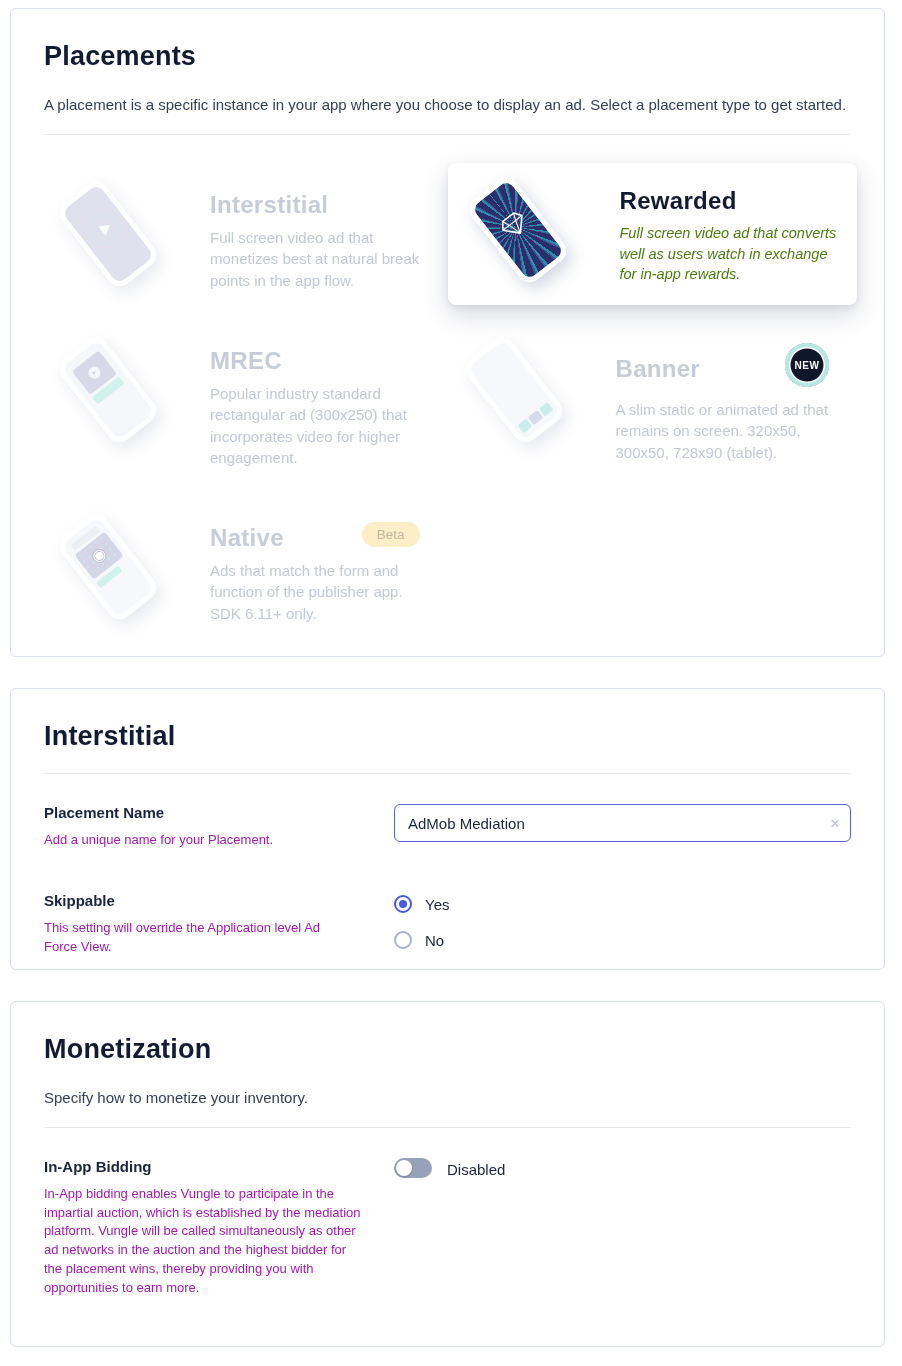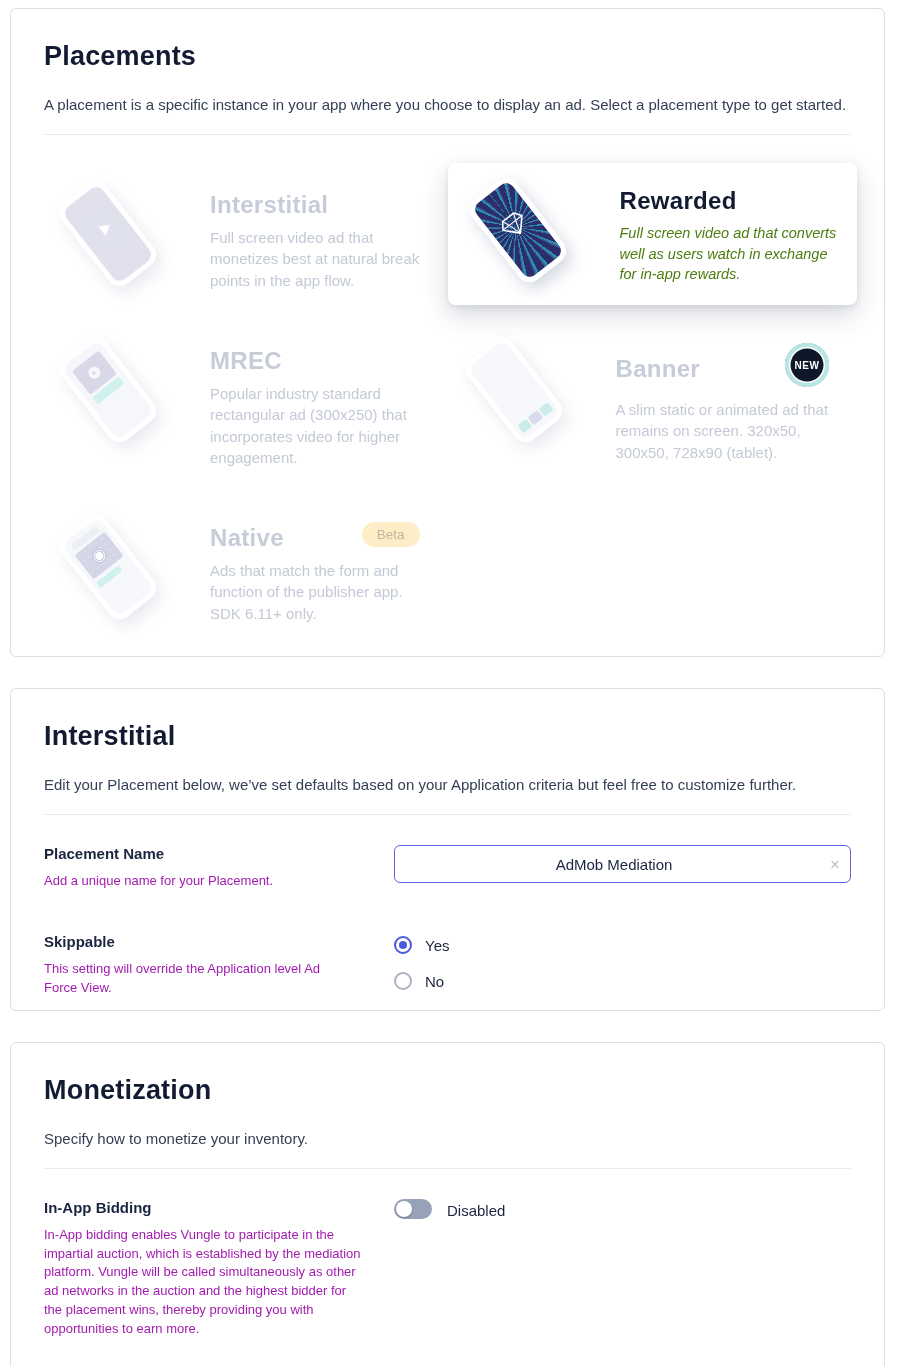--- a/index.html
+++ b/index.html
@@ -166,21 +166,21 @@
 
   .text-input-wrap {
     width: 460px; height: 38px; position: relative;
     border: 1px solid #5a64e0; border-radius: 6px; background: #fff;
     display: flex; align-items: center;
   }
   .text-input {
     border: none; outline: none; background: transparent;
     font-family: "Liberation Sans", sans-serif;
     font-size: 15px; color: #1b2540;
-    padding: 0 30px 0 13px; width: 100%; text-align: center;
+    padding: 0 30px 0 13px; width: 100%;
   }
   .clear-x {
     position: absolute; right: 10px; top: 50%; transform: translateY(-50%);
     color: #b7bfcc; font-size: 17px; line-height: 1; cursor: pointer;
   }
 
   .radio-row { display: flex; align-items: center; gap: 13px; cursor: pointer; }
   .radio-row + .radio-row { margin-top: 18px; }
   .radio {
     width: 18px; height: 18px; border-radius: 50%; background: #fff;
@@ -317,21 +317,20 @@
           <p class="ptype-desc">Ads that match the form and function of the publisher app. SDK 6.11+ only.</p>
         </div>
       </div>
 
       <div></div>
     </div>
   </section>
 
   <section class="card">
     <h1 class="card-title">Interstitial</h1>
-    <p class="card-sub">Edit your Placement below, we’ve set defaults based on your Application criteria but feel free to customize further.</p>
     <hr class="divider">
 
     <div class="form-row">
       <div class="form-label-col">
         <div class="form-label">Placement Name</div>
         <div class="form-help">Add a unique name for your Placement.</div>
       </div>
       <div class="text-input-wrap">
         <input class="text-input" type="text" value="AdMob Mediation" style="">
         <span class="clear-x">×</span>

